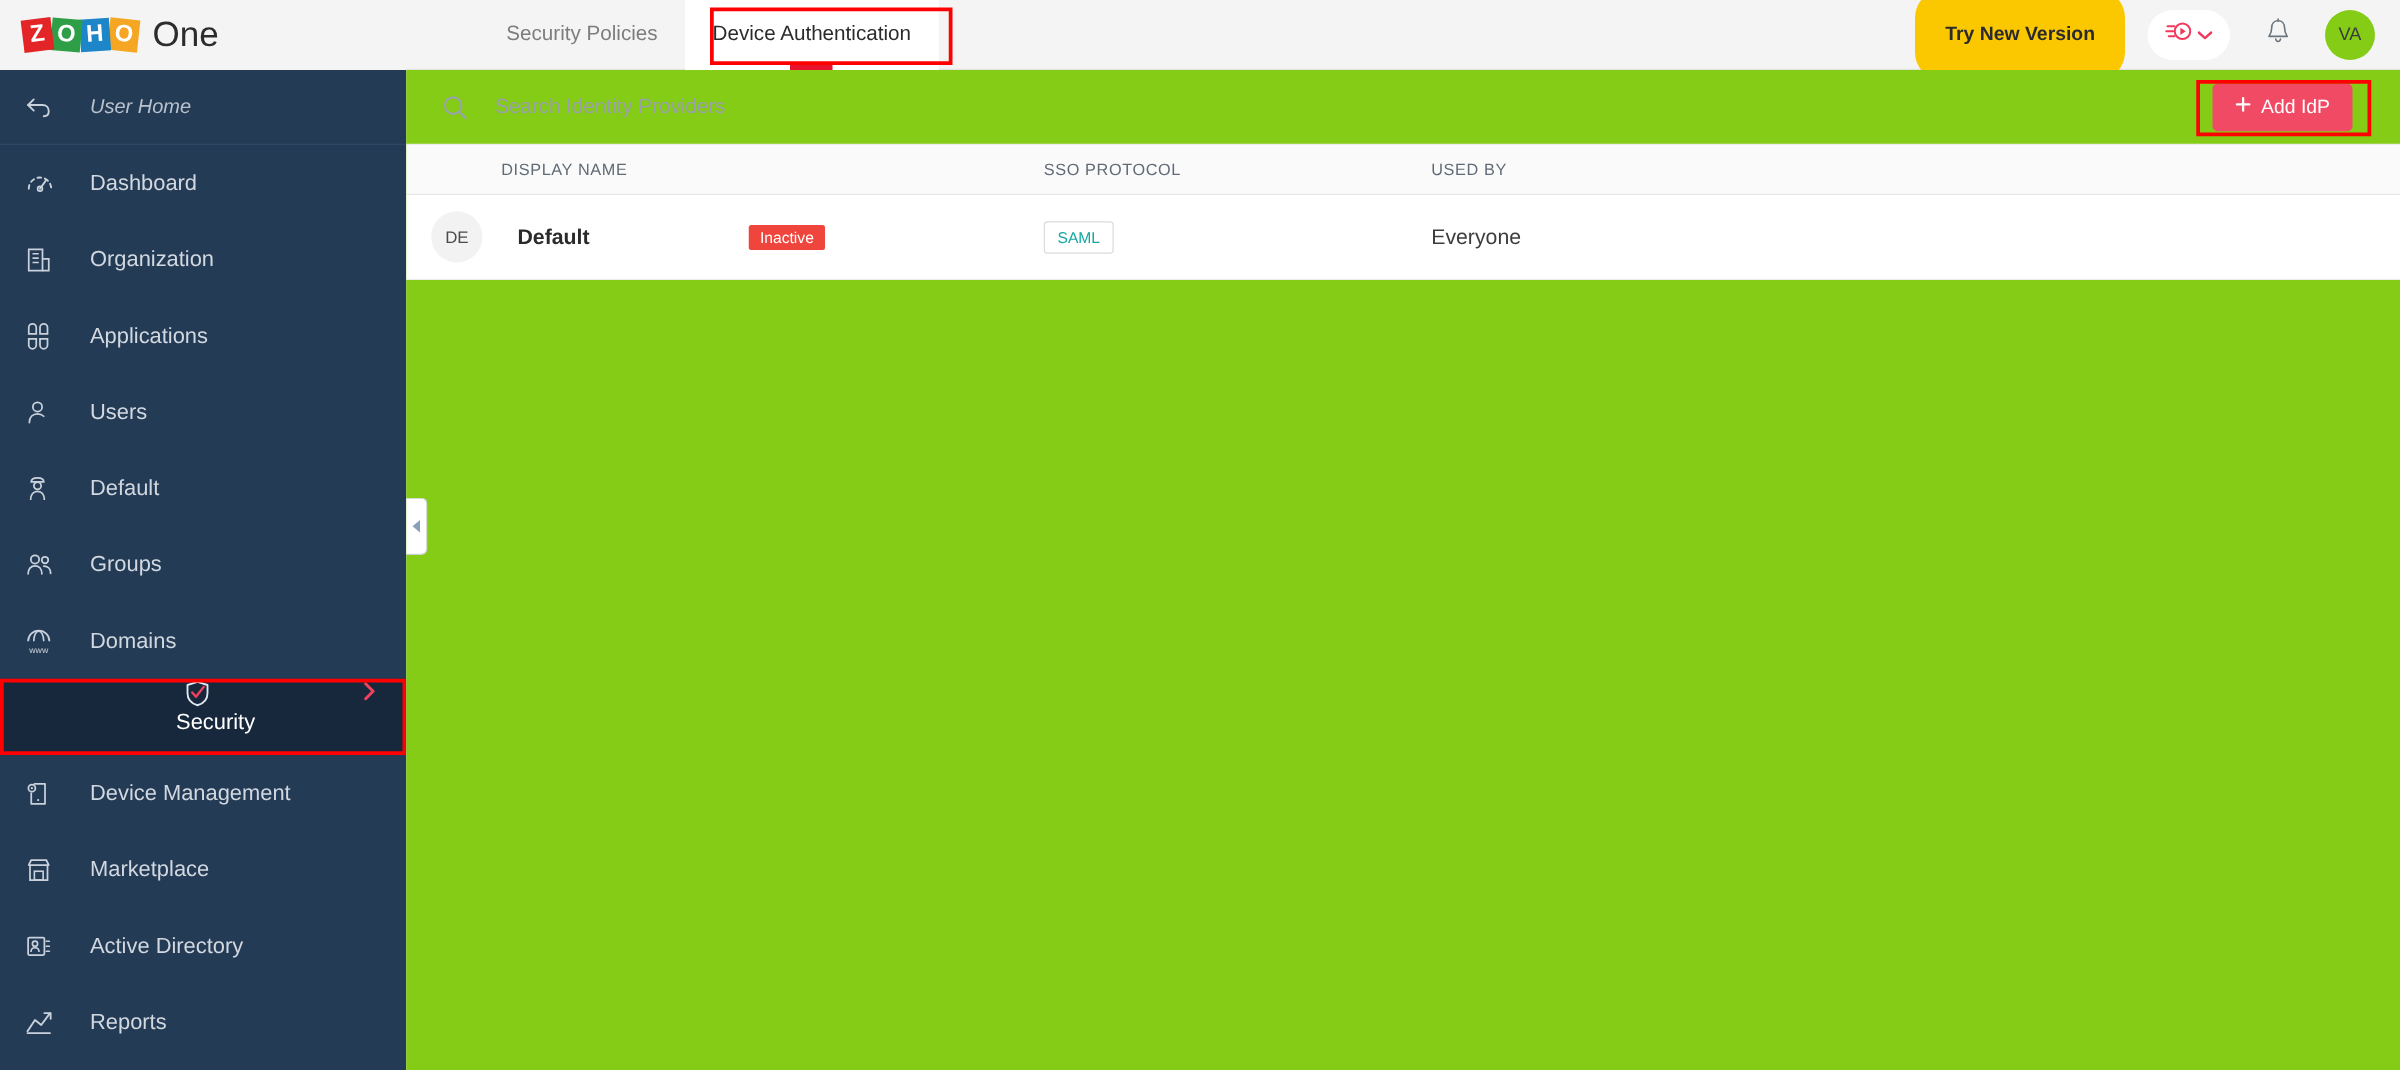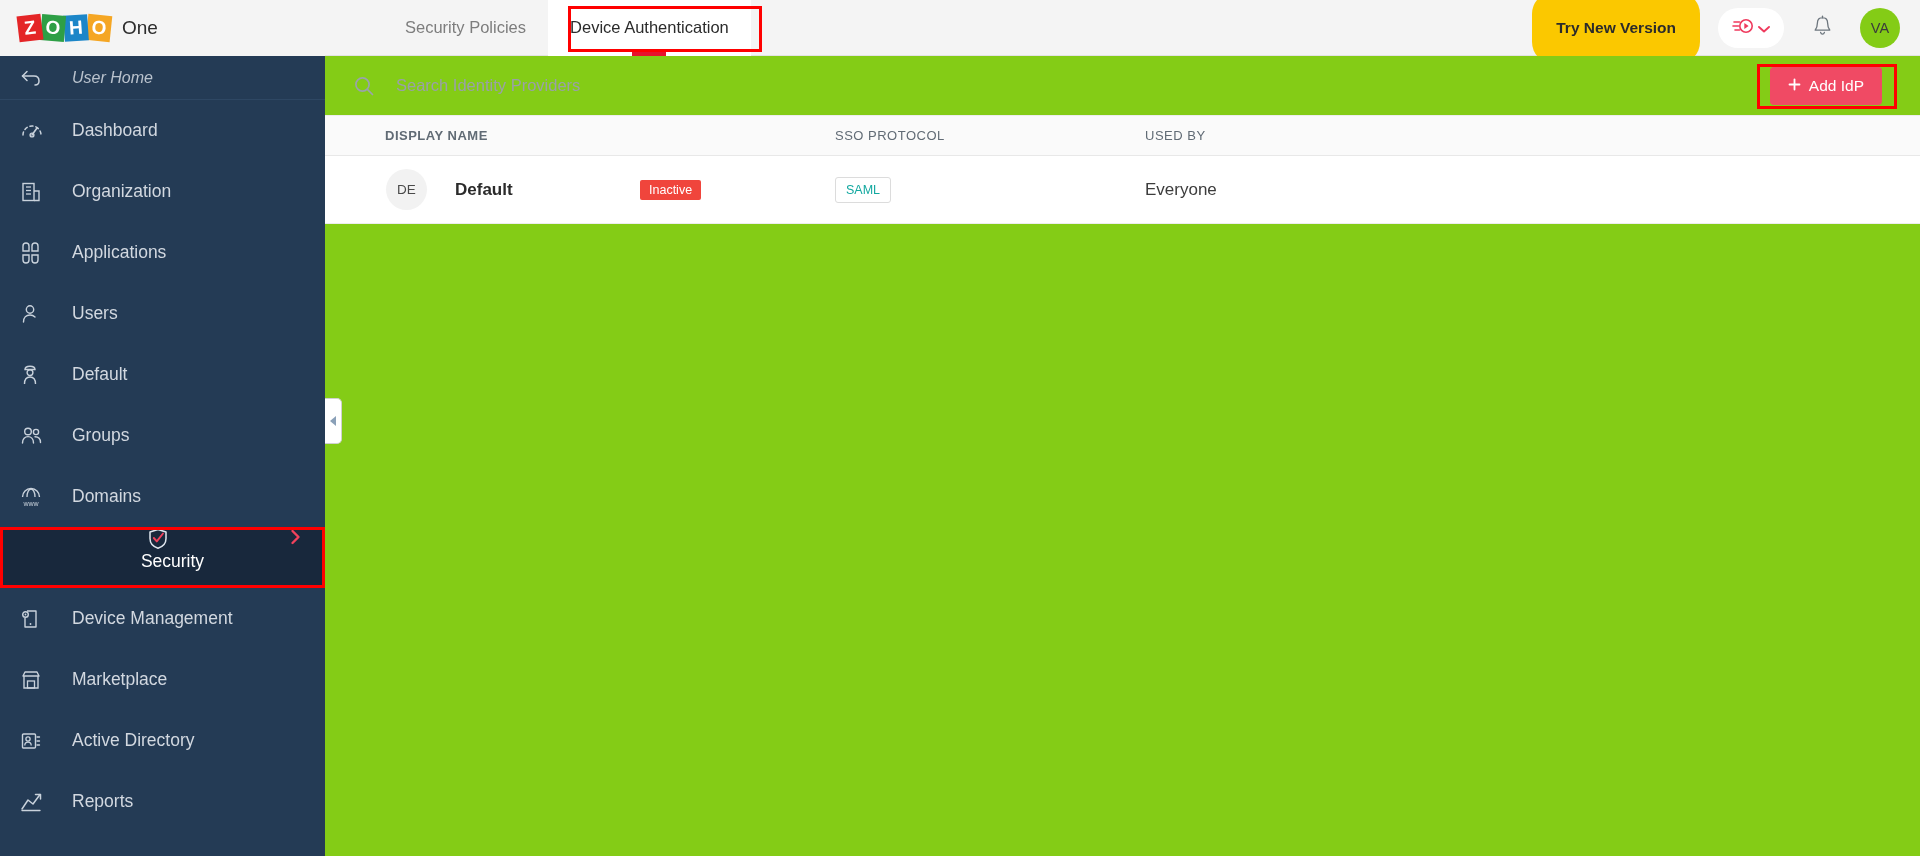--- a/index.html
+++ b/index.html
@@ -31,21 +31,21 @@
     color: #ffffff; font-weight: bold; font-size: 19px;
     font-family: "Liberation Sans", sans-serif;
     margin-right: -1px;
     position: relative;
   }
   .tile.z { background: #e42527; transform: rotate(-7deg); z-index: 4; }
   .tile.o1 { background: #2e9f46; transform: rotate(5deg); z-index: 3; }
   .tile.h { background: #1c86c8; transform: rotate(-4deg); z-index: 2; }
   .tile.o2 { background: #f5a623; transform: rotate(6deg); z-index: 1; }
   .brand-word {
-    font-size: 19px; color: #2c2c2c; margin-left: 12px;
+    font-size: 28px; color: #2c2c2c; margin-left: 12px;
     font-family: "Liberation Sans", sans-serif;
   }
 
   .tabs { display: flex; align-items: flex-end; height: 56px; margin-left: 58px; }
   .tab {
     padding: 0 22px; height: 56px;
     display: flex; align-items: center;
     font-size: 16.5px; color: #7d7d7d;
     position: relative; cursor: pointer;
     white-space: nowrap;
@@ -101,21 +101,21 @@
     height: 61px; display: flex; align-items: center;
     padding-left: 20px; color: #d2d8e0;
     font-size: 17.5px; cursor: pointer; position: relative;
   }
   .side-item .ico {
     width: 52px; min-width: 52px; display: flex;
     align-items: center; justify-content: flex-start;
     color: #c9d2dc;
   }
   .side-item.home {
-    height: 44px; border-bottom: 1px solid #2e4763;
+    height: 60px; border-bottom: 1px solid #2e4763;
     color: #b9c2cd; font-style: italic; font-size: 16px;
   }
   .side-item.active {
     background: #18283c;
     color: #ffffff;
     flex-direction: column;
   }
   .side-item .chev-right {
     position: absolute; right: 22px; color: #f0425c;
     font-size: 20px; font-weight: bold;
@@ -178,24 +178,24 @@
   .table-head {
     height: 40px; background: #fafafa;
     border-bottom: 1px solid #e8e8e8;
     display: flex; align-items: center;
     font-size: 13px; color: #616b75; letter-spacing: 0.5px;
   }
   .table-row {
     height: 68px; display: flex; align-items: center;
     border-bottom: 1px solid #ededed; background: #ffffff;
   }
-  .col-name { width: 510px; padding-left: 61px; display: flex; align-items: center; }
+  .col-name { width: 510px; padding-left: 20px; display: flex; align-items: center; }
   .col-proto { width: 310px; }
   .col-used { flex: 1; }
-  .head-name { padding-left: 60px; font-weight: bold; }
+  .head-name { padding-left: 76px; }
 
   .row-avatar {
     width: 41px; height: 41px; border-radius: 50%;
     background: #f2f2f2; color: #4a4a4a;
     font-size: 13.5px; display: flex;
     align-items: center; justify-content: center;
     margin-right: 28px; min-width: 41px;
   }
   .row-title { font-size: 17px; color: #2b2b2b; font-weight: bold; width: 185px; }
   .badge-inactive {

